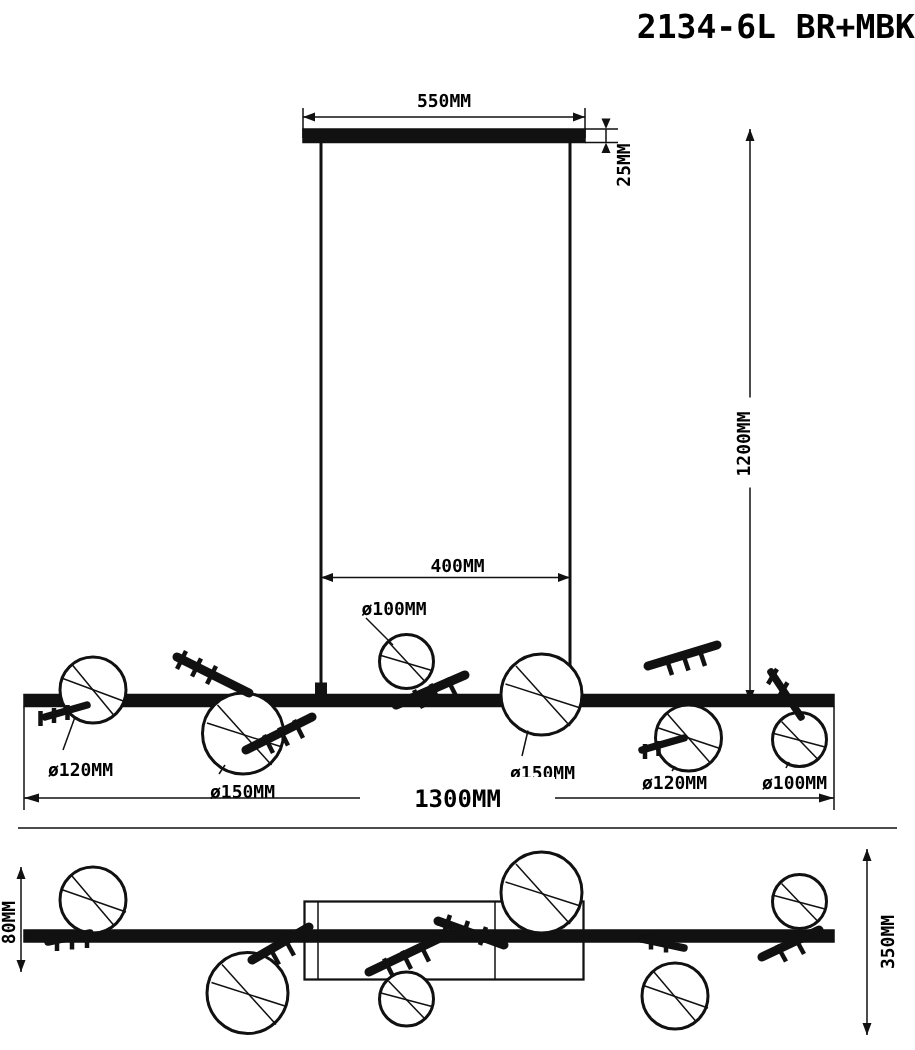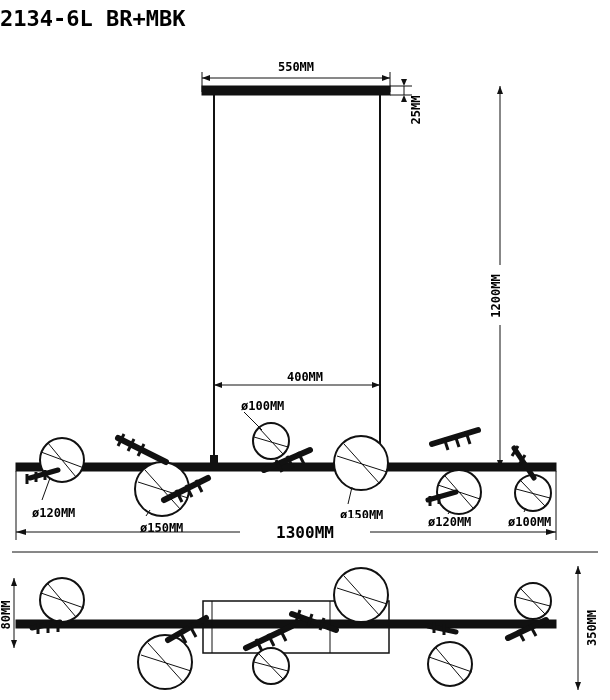--- a/index.html
+++ b/index.html
@@ -18,21 +18,21 @@
   #stage {
     position: relative;
     width: 610px;
     height: 700px;
   }
   #title {
     position: absolute;
     top: 6px;
     left: 0;
     width: 610px;
-    text-align: left;
+    text-align: right;
     font-family: "DejaVu Sans Mono", monospace;
     font-size: 22px;
     font-weight: bold;
     letter-spacing: 0px;
   }
   svg.drawing {
     position: absolute;
     top: 0;
     left: 0;
   }

